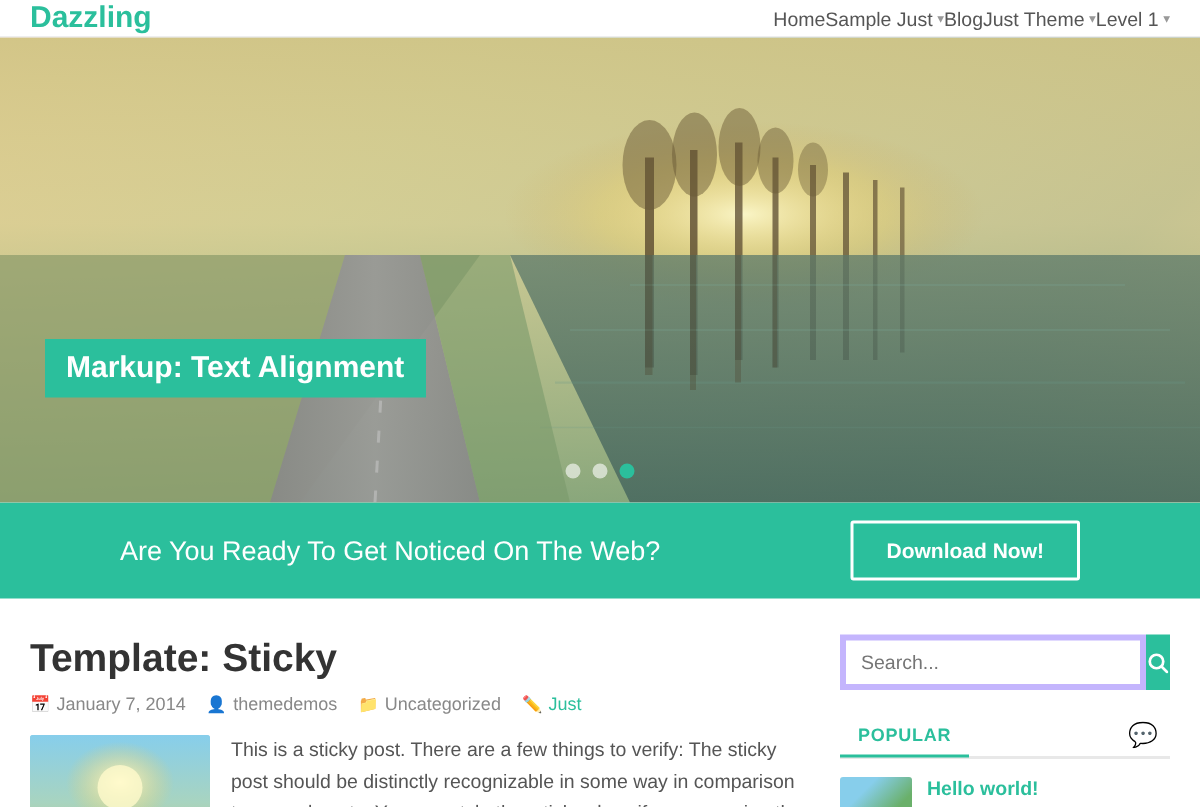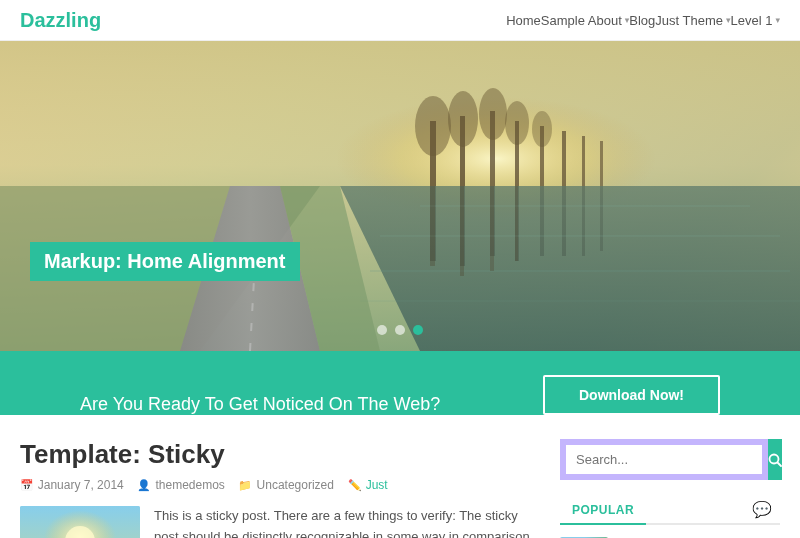--- a/index.html
+++ b/index.html
@@ -4,21 +4,21 @@
   <style>
     * { box-sizing: border-box; margin: 0; padding: 0; }
     body { font-family: 'Helvetica Neue', Arial, sans-serif; font-size: 14px; color: #444; background: #fff; width: 800px; overflow-x: hidden; }
 
     
     .site-header {
       display: flex;
       align-items: center;
       justify-content: space-between;
       padding: 0 20px;
-      height: 41px;
+      height: 25px;
       background: #fff;
       border-bottom: 1px solid #eee;
     }
     .site-title {
       font-size: 20px;
       font-weight: bold;
       color: #2bbf9c;
       text-decoration: none;
     }
     .main-nav {
@@ -95,37 +95,37 @@
       cursor: pointer;
     }
     .slider-dot.active {
       background: #2bbf9c;
     }
 
     
     .cta-bar {
       background: #2bbf9c;
       display: flex;
-      align-items: flex-end;
+      align-items: center;
       justify-content: space-between;
       padding: 0 80px;
       height: 64px;
     }
     .cta-text {
       color: #fff;
       font-size: 18px;
       font-weight: 400;
     }
     .cta-button {
       background: transparent;
       border: 2px solid #fff;
       color: #fff;
       font-size: 14px;
       font-weight: bold;
-      padding: 10px 34px;
+      padding: 10px 22px;
       cursor: pointer;
       border-radius: 2px;
       margin-left: 32px;
     }
 
     
     .main-content {
       display: flex;
       padding: 24px 20px 20px 20px;
       gap: 24px;
@@ -186,21 +186,21 @@
     .sidebar {
       width: 220px;
       flex-shrink: 0;
     }
     .search-box {
       display: flex;
       margin-bottom: 16px;
     }
     .search-input {
       flex: 1;
-      border: 6px solid #c4b5fd;
+      border: 4px solid #c4b5fd;
       padding: 7px 10px;
       font-size: 13px;
       outline: none;
       color: #999;
     }
     .search-button {
       background: #2bbf9c;
       border: none;
       color: #fff;
       width: 36px;
@@ -266,21 +266,21 @@
 </head>
 <body>
 
 <header class="site-header">
   <a class="site-title">Dazzling</a>
   <nav class="main-nav">
     <a class="nav-item">
       <span>Home</span>
     </a>
     <a class="nav-item">
-      <span>Sample About</span>
+      <span>Sample Just</span>
       <span class="nav-arrow">▾</span>
     </a>
     <a class="nav-item">
       <span>Blog</span>
     </a>
     <a class="nav-item">
       <span>Just Theme</span>
       <span class="nav-arrow">▾</span>
     </a>
     <a class="nav-item">
@@ -351,21 +351,21 @@
 
       <rect x="430" y="145" width="5" height="80" fill="#4a3a25" opacity="0.3"></rect>
       <rect x="460" y="145" width="4" height="90" fill="#4a3a25" opacity="0.3"></rect>
       <rect x="490" y="145" width="4" height="85" fill="#4a3a25" opacity="0.28"></rect>
       <rect x="515" y="145" width="3" height="75" fill="#4a3a25" opacity="0.25"></rect>
 
       <polygon points="280,145 340,145 380,310 320,310" fill="#7a9a6a" opacity="0.6"></polygon>
     </svg>
   </div>
   <div class="hero-caption">
-    <div class="hero-caption-title">Markup: Home Alignment</div>
+    <div class="hero-caption-title">Markup: Text Alignment</div>
   </div>
   <div class="slider-dots">
     <div class="slider-dot"></div>
     <div class="slider-dot"></div>
     <div class="slider-dot active"></div>
   </div>
 </div>
 
 <div class="cta-bar">
   <span class="cta-text">Are You Ready To Get Noticed On The Web?</span>

